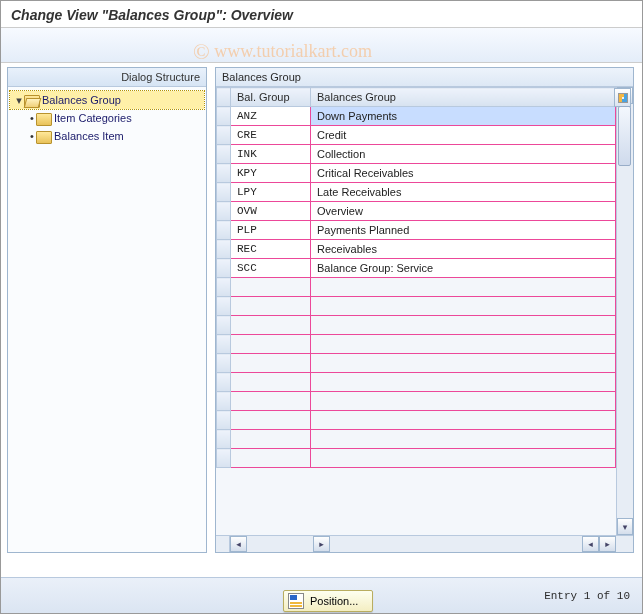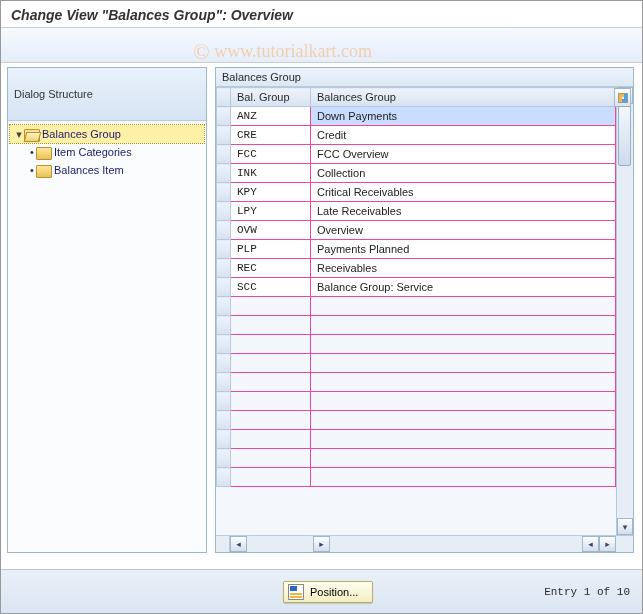--- a/index.html
+++ b/index.html
@@ -52,22 +52,23 @@
     width: 200px;
     border: 1px solid #9fb6cf;
     margin: 4px 4px 0 6px;
     background: #fafcfe;
     display: flex;
     flex-direction: column;
   }
   .tree-title {
     background: linear-gradient(#e9f1fb,#d6e4f4);
     border-bottom: 1px solid #b8c9de;
-    padding: 20px 6px;
+    padding: 3px 6px;
     color: #333;
+    text-align: right;
   }
   .tree-body {
     padding: 4px 2px;
   }
   .tree-row {
     display: flex;
     align-items: center;
     height: 18px;
     padding-left: 4px;
     color: #1a1a6a;
@@ -212,26 +213,25 @@
     width:17px;
     background: linear-gradient(#fefefe,#d4deec);
     border:1px solid #9fb6cf;
     display:flex;align-items:center;justify-content:center;
     color:#446; font-size:9px;
   }
   
   .footer {
     position:absolute;
     left:0; right:0; bottom:0;
-    height:44px;
+    height:36px;
     background: linear-gradient(#eaf0f9,#dbe5f2);
     border-top:1px solid #b8c9de;
     display:flex;
-    align-items:center;
-    padding: 0 12px;
+    padding: 12px 12px;
   }
   .pos-btn{
     margin-left: 270px;
     display:flex;
     align-items:center;
     background: linear-gradient(#fefff0,#f4eec2);
     border:1px solid #b9ad60;
     border-radius:2px;
     height:22px;
     padding: 0 14px 0 4px;
@@ -325,25 +325,20 @@
                 <td>ANZ</td>
                 <td class="col2 sel">Down Payments</td>
               </tr>
               <tr>
                 <td class="rowhead"></td>
                 <td>CRE</td>
                 <td class="col2">Credit</td>
               </tr>
               <tr>
                 <td class="rowhead"></td>
-                <td>FCC</td>
-                <td class="col2">FCC Overview</td>
-              </tr>
-              <tr>
-                <td class="rowhead"></td>
                 <td>INK</td>
                 <td class="col2">Collection</td>
               </tr>
               <tr>
                 <td class="rowhead"></td>
                 <td>KPY</td>
                 <td class="col2">Critical Receivables</td>
               </tr>
               <tr>
                 <td class="rowhead"></td>

